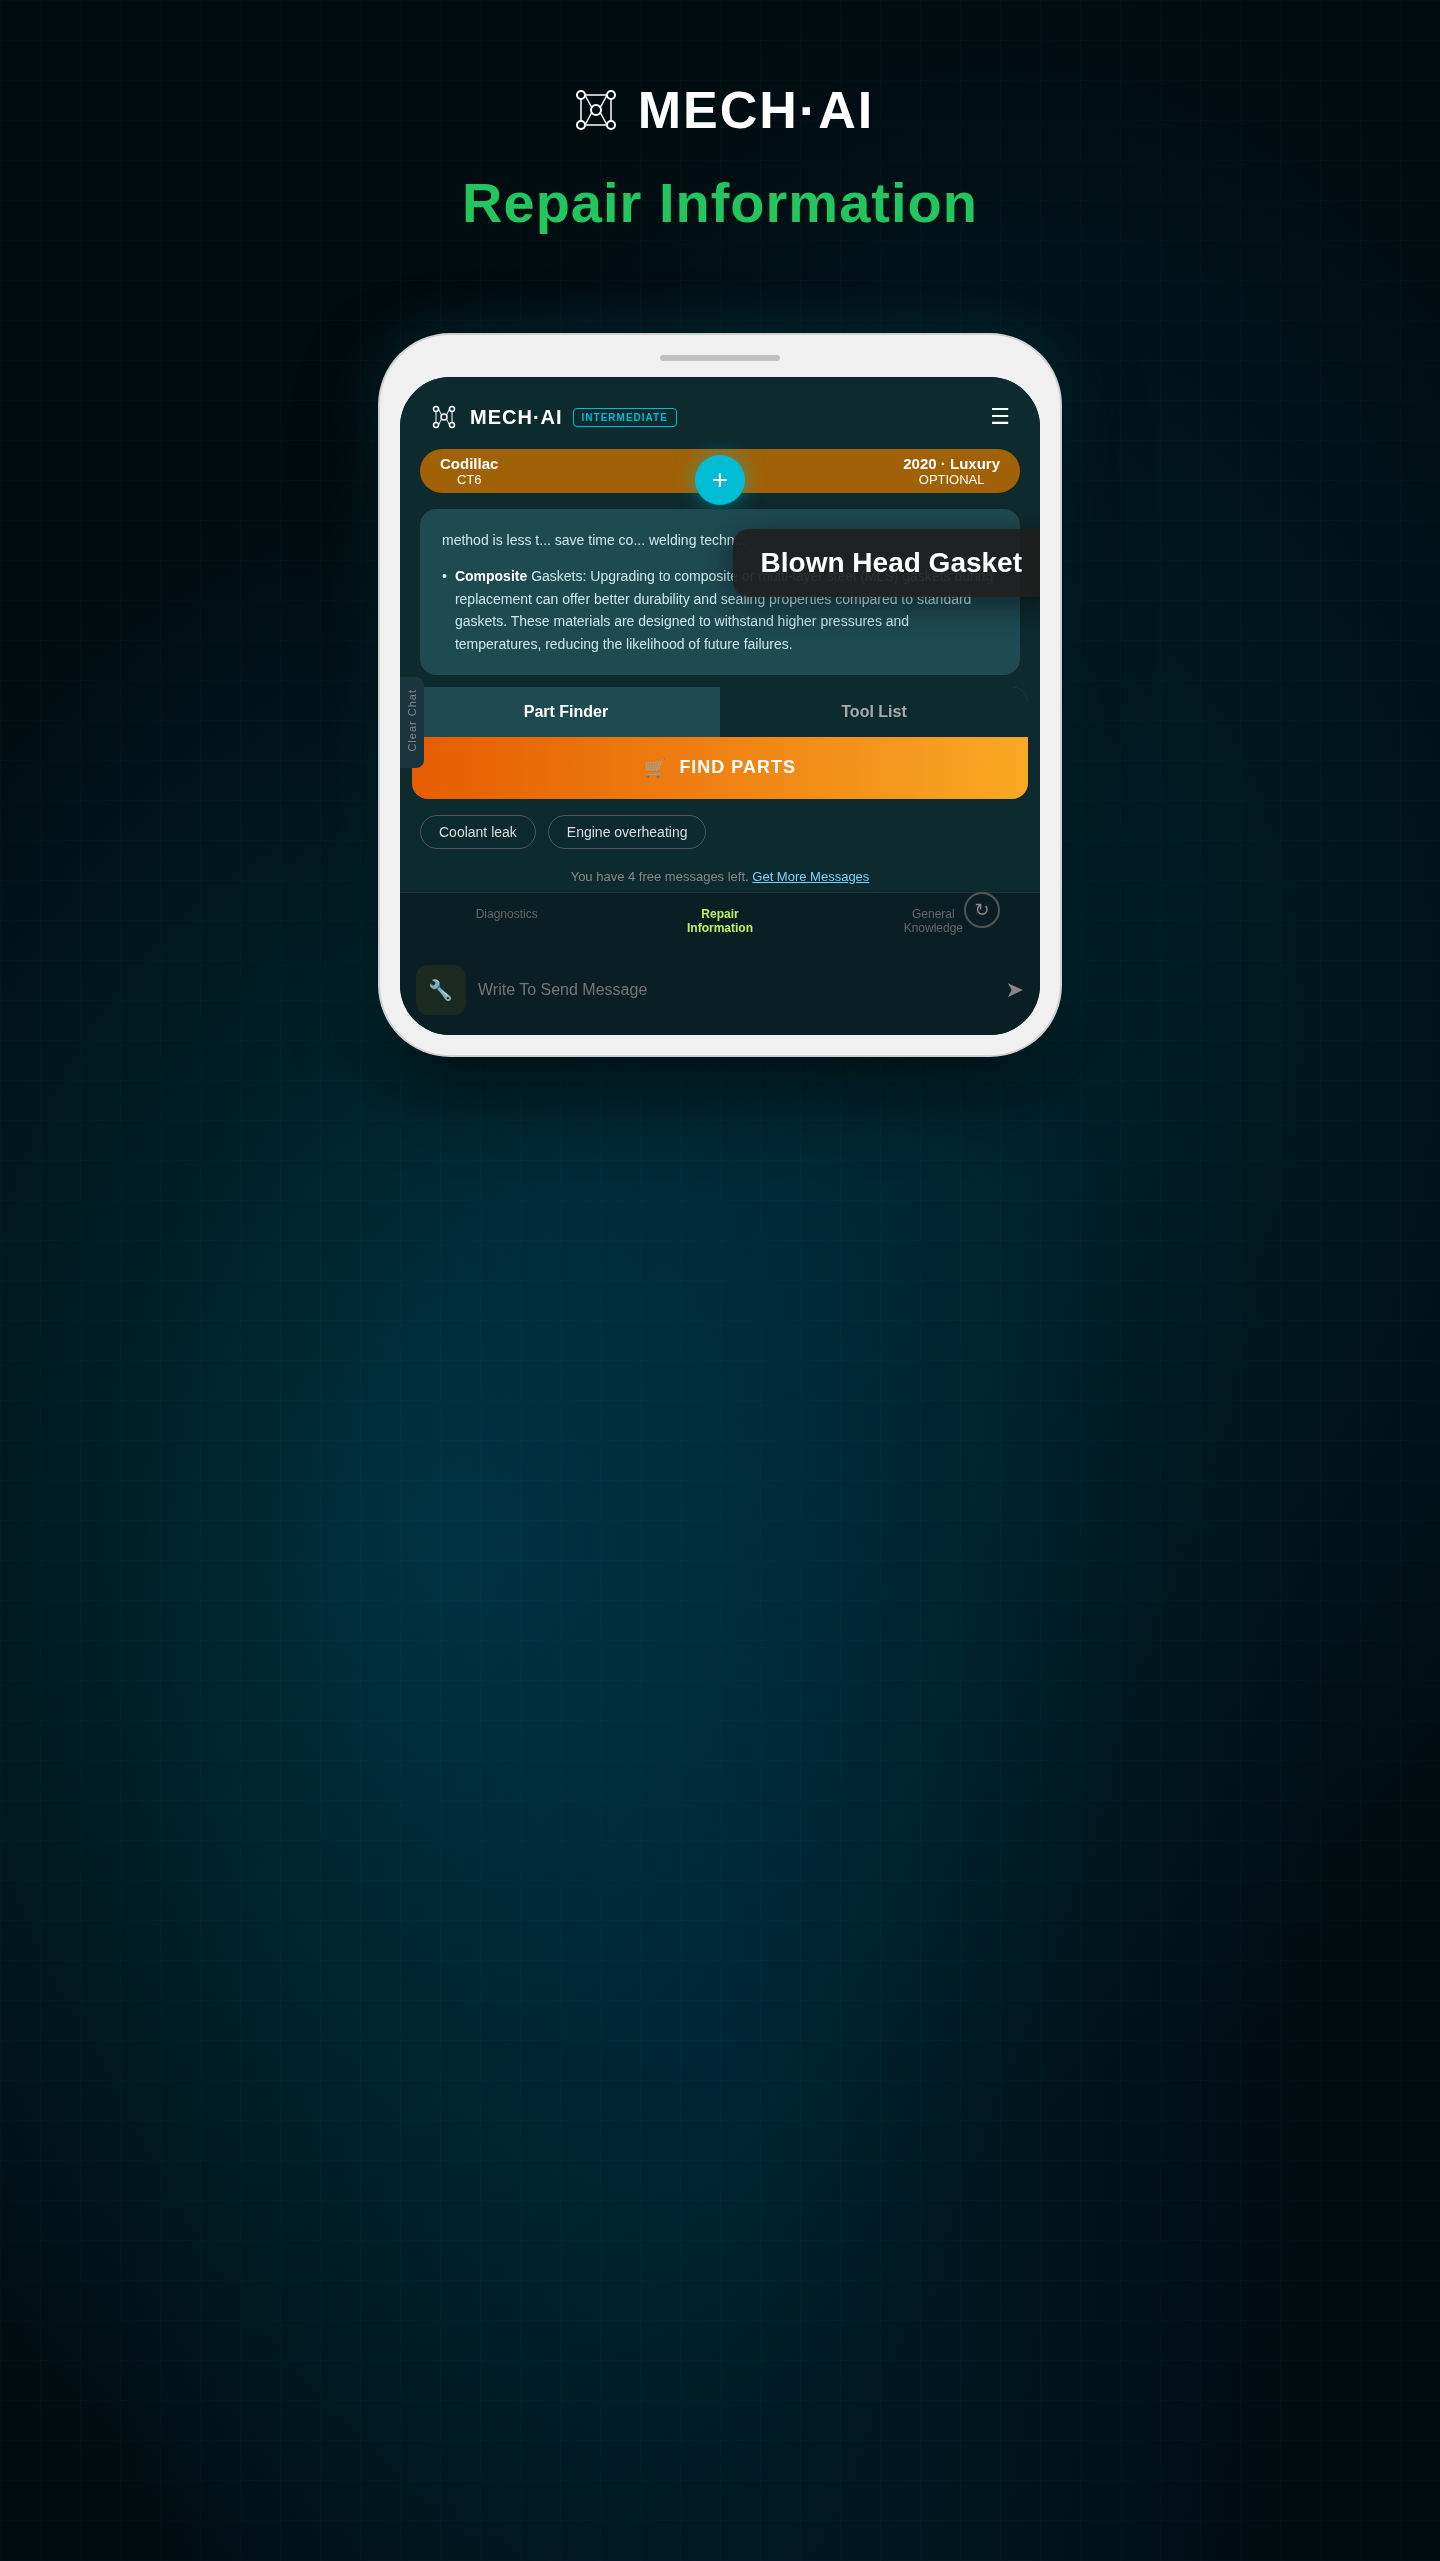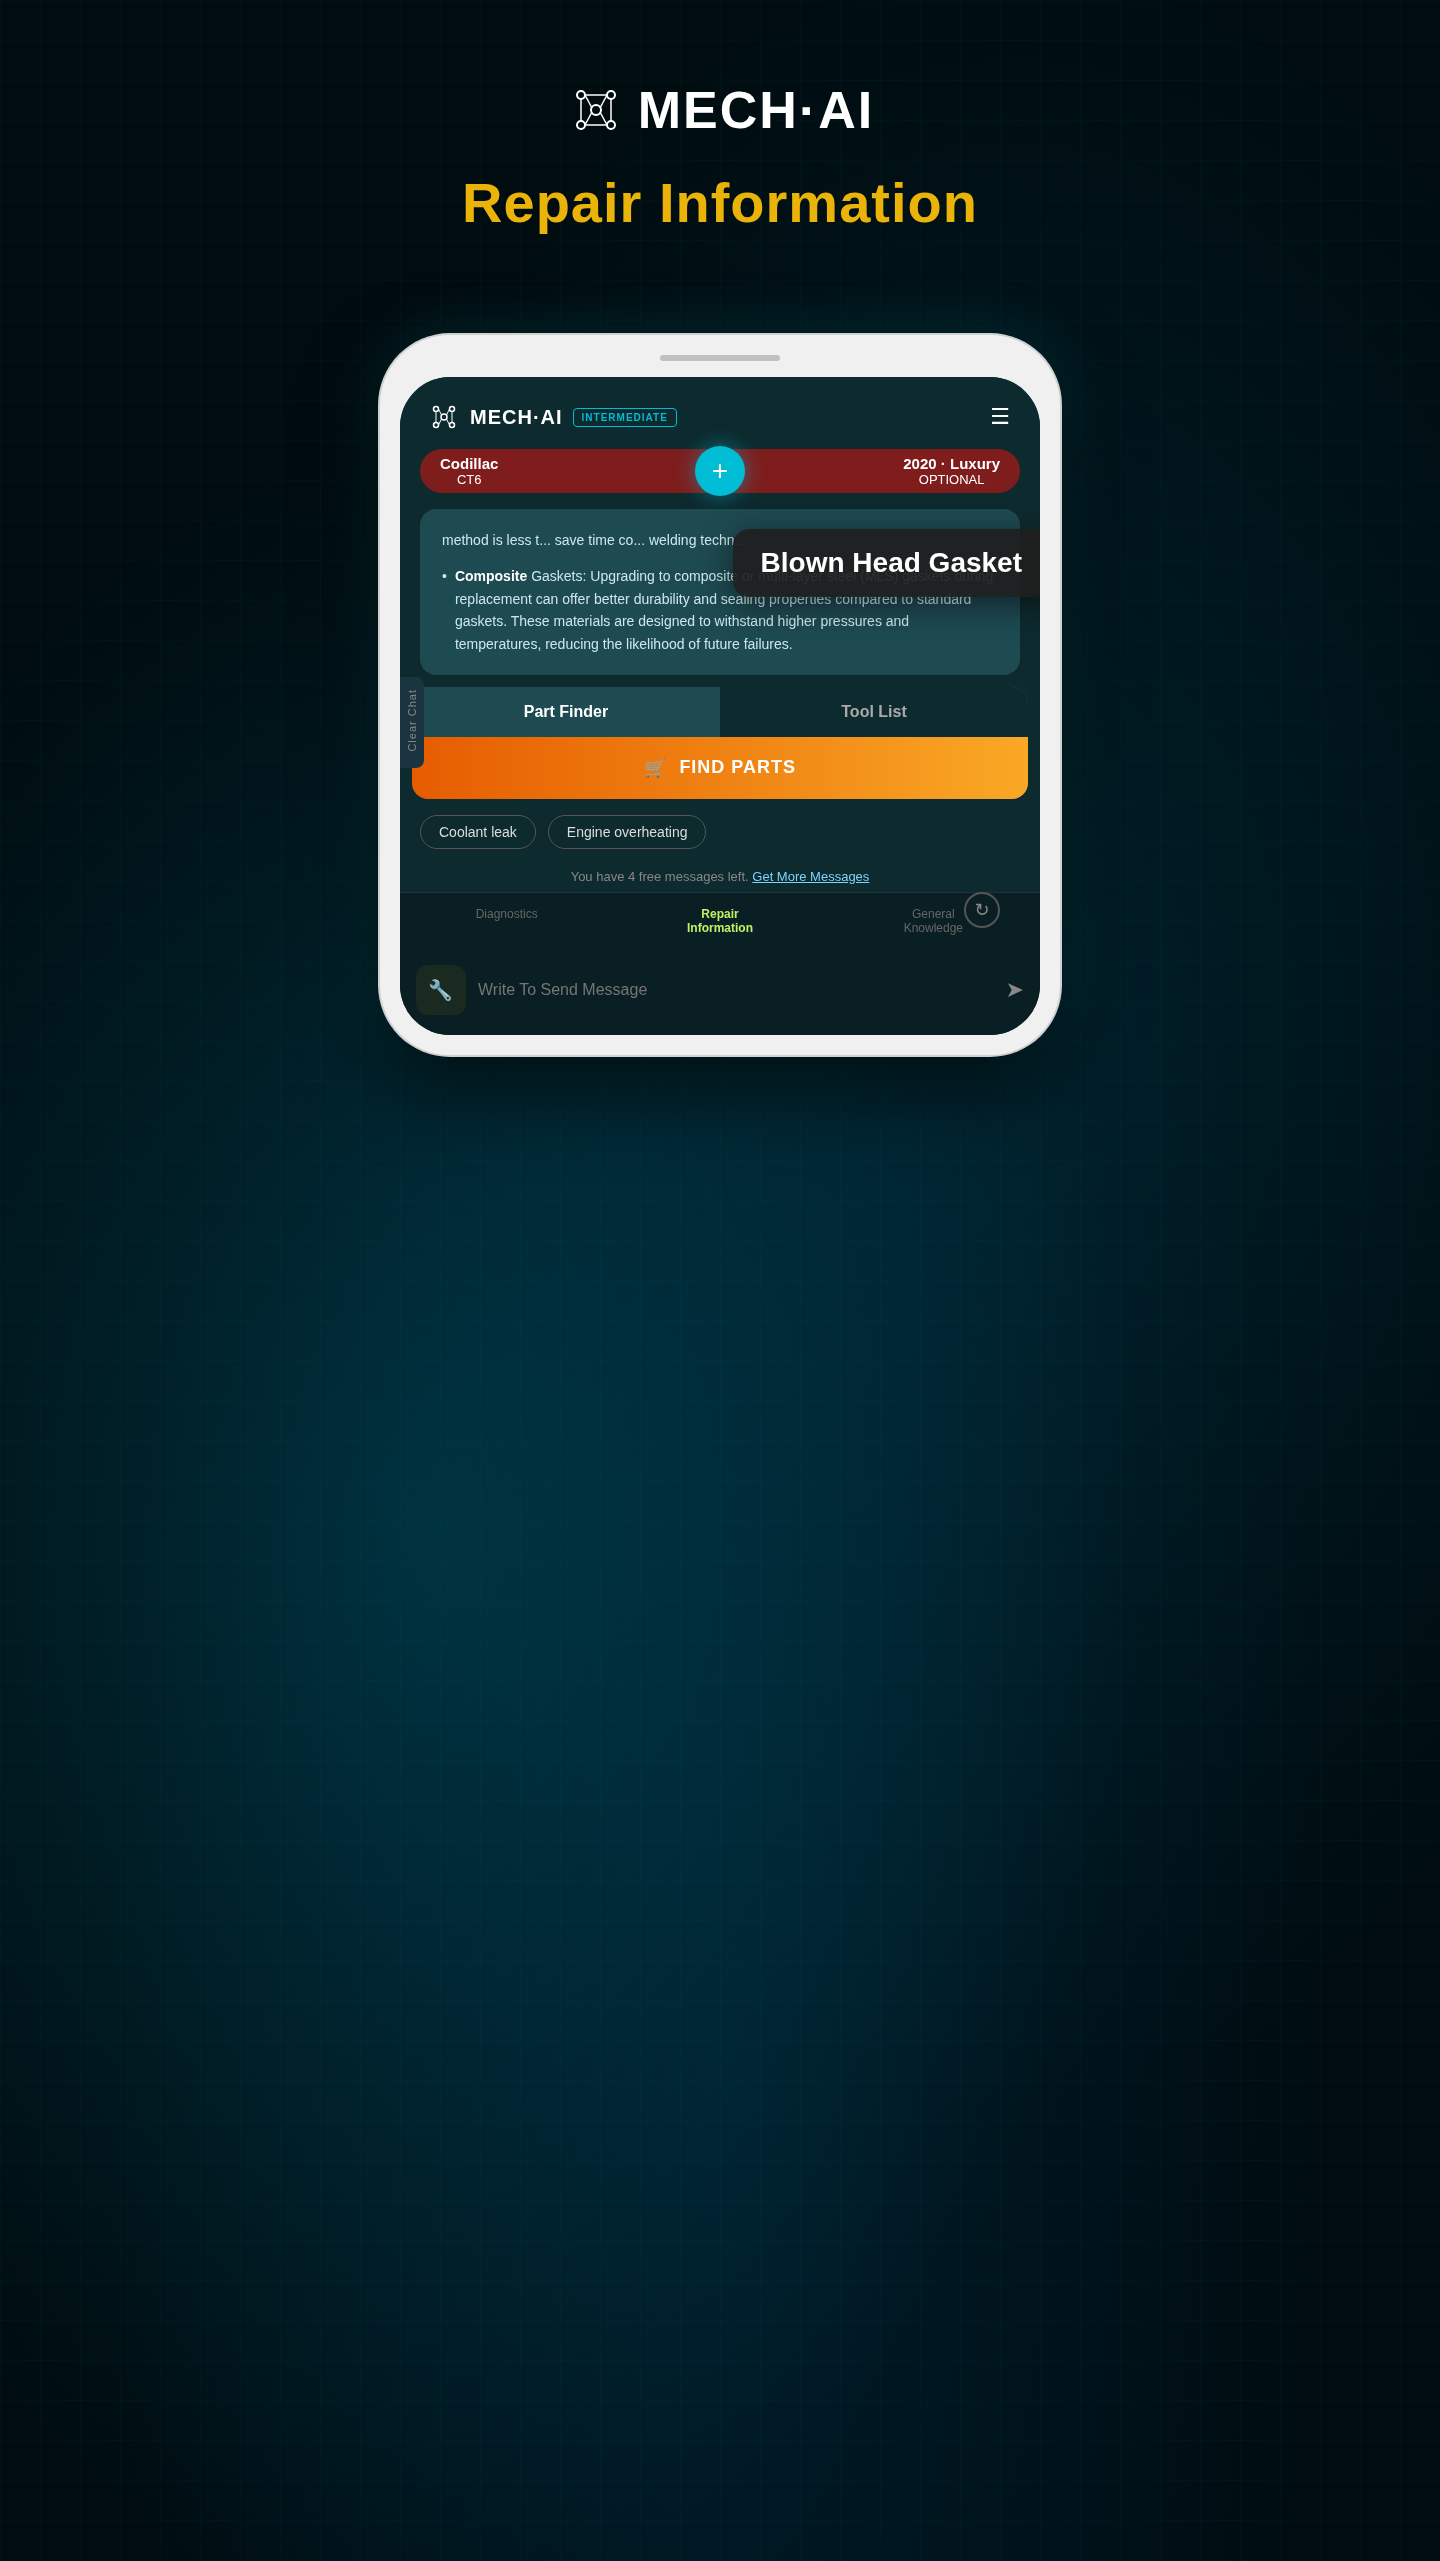--- a/index.html
+++ b/index.html
@@ -65,21 +65,21 @@
     }
 
     .logo-text {
       color: white;
       font-size: 52px;
       font-weight: 700;
       letter-spacing: 2px;
     }
 
     .page-title {
-      color: #eab308;
+      color: #22c55e;
       font-size: 56px;
       font-weight: 700;
       letter-spacing: 1px;
       margin-bottom: 60px;
     }
 
     
     .phone-wrapper {
       position: relative;
       width: 680px;
@@ -151,25 +151,25 @@
 
     .hamburger-icon {
       color: white;
       font-size: 22px;
       line-height: 1;
       letter-spacing: 2px;
     }
 
     
     .vehicle-selector {
-      background: #7f1d1d;
+      background: #a16207;
       margin: 0 20px 16px;
       border-radius: 30px;
       display: flex;
-      align-items: center;
+      align-items: flex-start;
       justify-content: space-between;
       padding: 6px 20px;
       position: relative;
     }
 
     .vehicle-info {
       text-align: center;
     }
 
     .vehicle-name {

